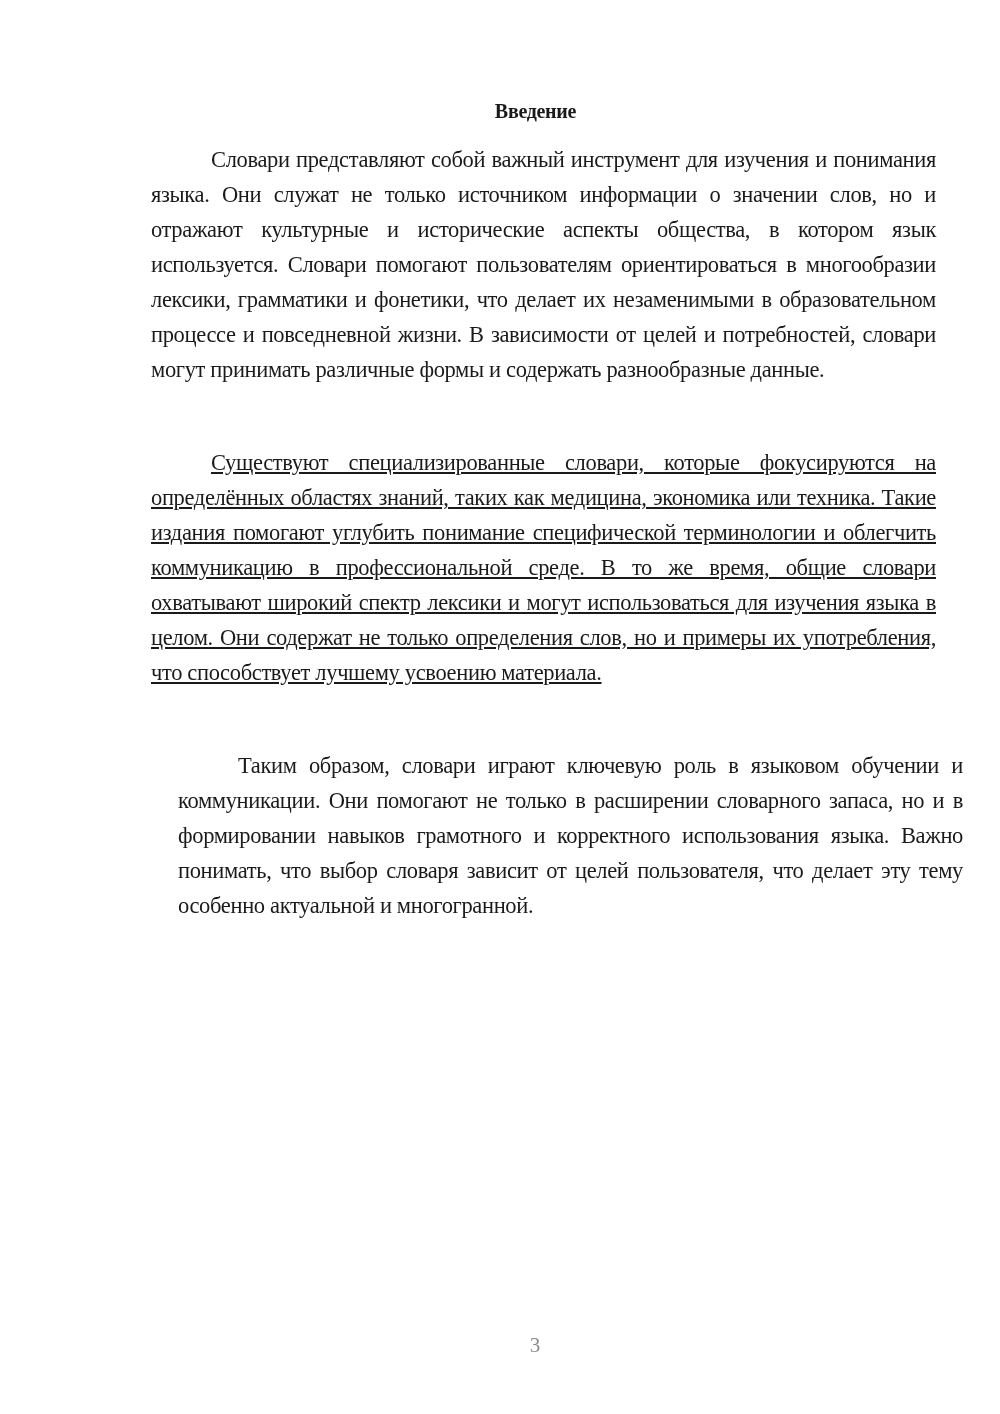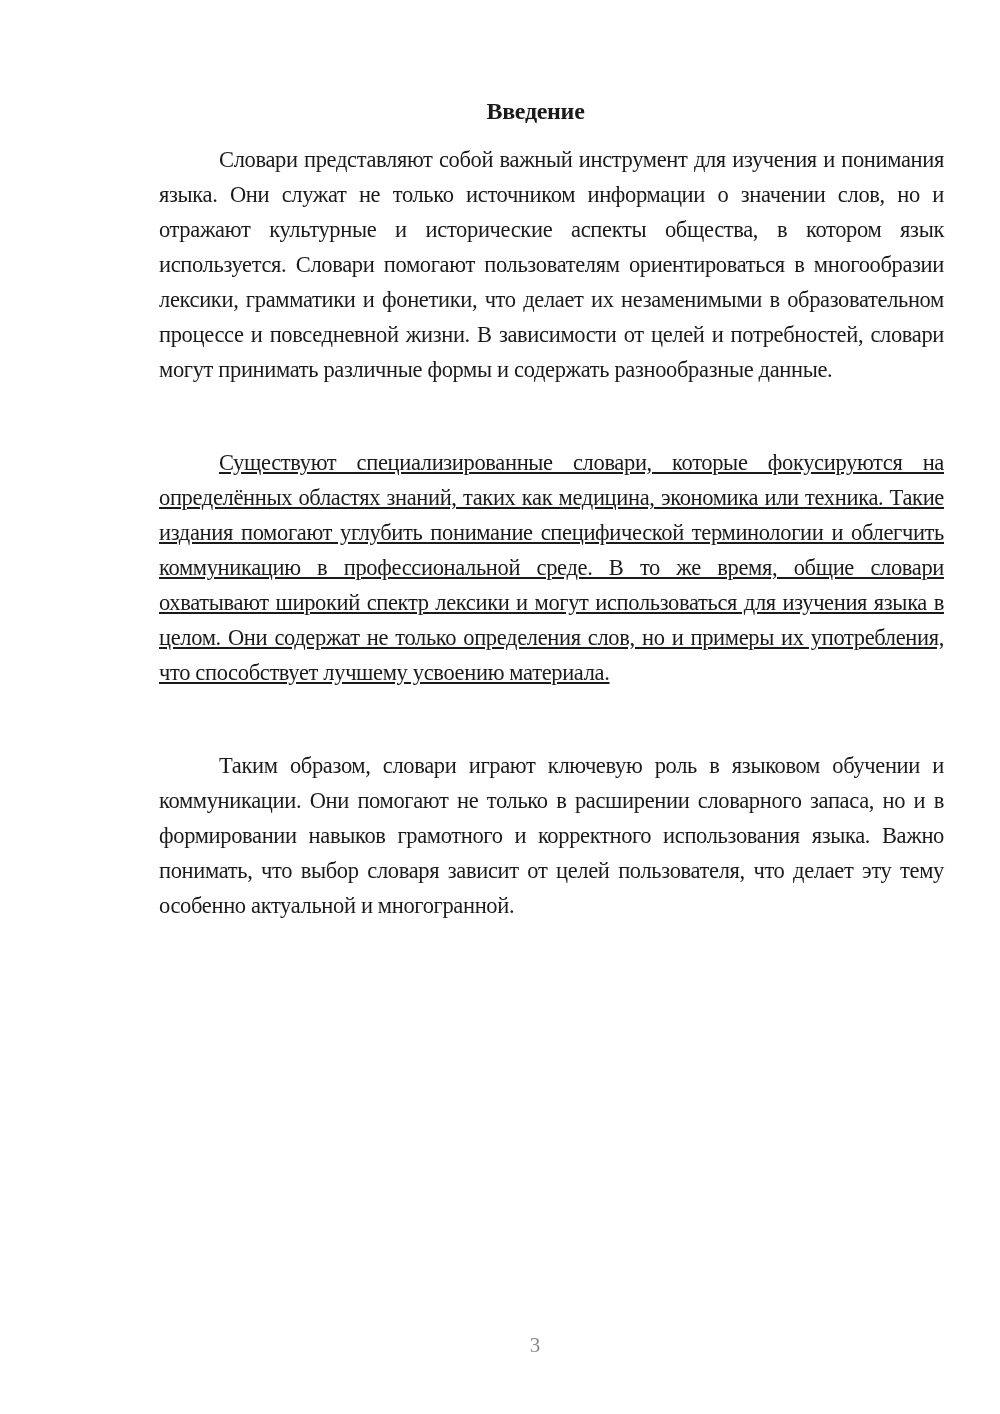--- a/index.html
+++ b/index.html
@@ -1,26 +1,26 @@
 <!DOCTYPE html>
 <html><head>
   <meta charset="utf-8">
   <style>
     html, body { margin: 0; padding: 0; background: #ffffff; }
     body { width: 1000px; height: 1414px; position: relative; overflow: hidden;
            font-family: "Liberation Serif", "DejaVu Serif", serif; color: #1a1a1a; }
     .page { position: absolute; left: 143px; top: 0; width: 785px; }
     .title { position: absolute; top: 96px; left: 0; width: 785px; text-align: center;
-             font-weight: bold; font-size: 24px; line-height: 30px; letter-spacing: -0.3px; }
-    .para { position: absolute; left: 16px; width: 785px; margin: 0;
+             font-weight: bold; font-size: 20px; line-height: 30px; letter-spacing: -0.3px; }
+    .para { position: absolute; left: 8px; width: 785px; margin: 0;
             font-size: 22.5px; line-height: 35px; text-align: justify;
             text-indent: 60px; letter-spacing: -0.35px; }
     .p1 { top: 142px; }
     .p2 { top: 445px; text-decoration: underline; }
-    .p3 { top: 748px; }
+    .p3 { top: 748px; margin-left: 27px; }
     .page-number { position: absolute; top: 1333px; left: 0; width: 1070px;
                    text-align: center; font-size: 21px; color: #8a8a8a; }
   </style>
 </head>
 <body>
 
 <div class="page">
   <div class="title">Введение</div>
   <p class="para p1">Словари представляют собой важный инструмент для изучения и понимания языка. Они служат не только источником информации о значении слов, но и отражают культурные и исторические аспекты общества, в котором язык используется. Словари помогают пользователям ориентироваться в многообразии лексики, грамматики и фонетики, что делает их незаменимыми в образовательном процессе и повседневной жизни. В зависимости от целей и потребностей, словари могут принимать различные формы и содержать разнообразные данные.</p>
   <p class="para p2">Существуют специализированные словари, которые фокусируются на определённых областях знаний, таких как медицина, экономика или техника. Такие издания помогают углубить понимание специфической терминологии и облегчить коммуникацию в профессиональной среде. В то же время, общие словари охватывают широкий спектр лексики и могут использоваться для изучения языка в целом. Они содержат не только определения слов, но и примеры их употребления, что способствует лучшему усвоению материала.</p>

